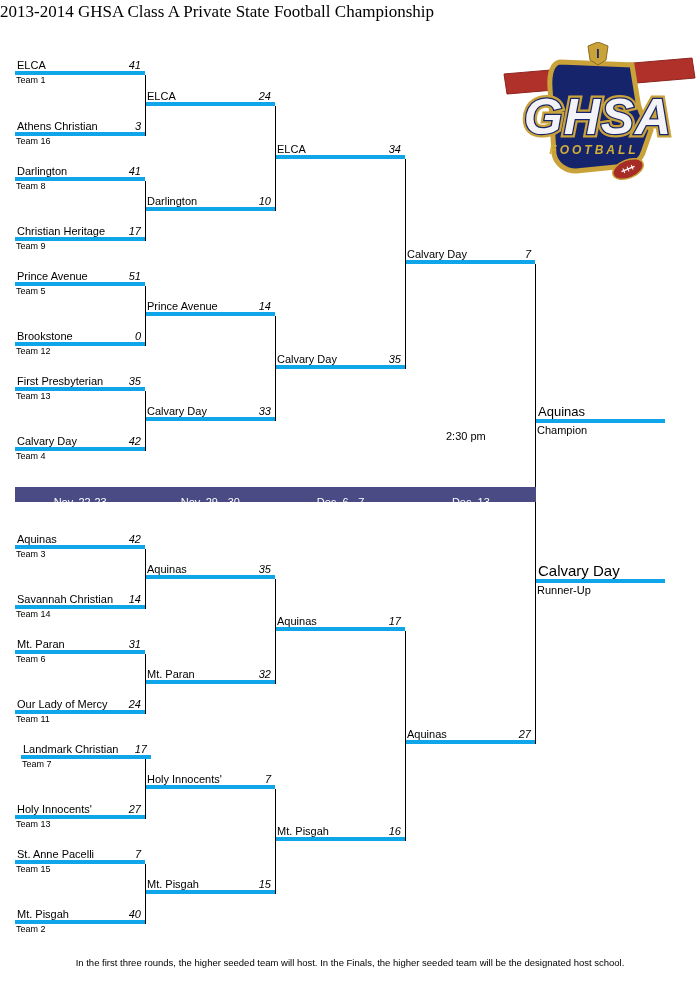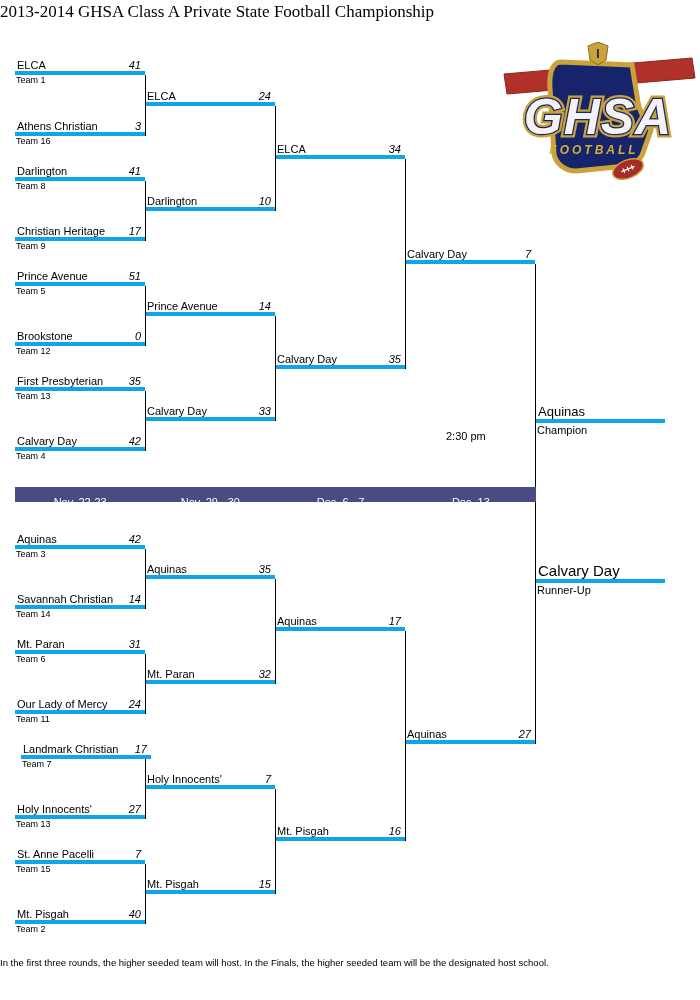--- a/index.html
+++ b/index.html
@@ -31,21 +31,21 @@
   }
   .datebar span { flex: 1; text-align: center; color: #fff; font-size: 11px; line-height: 15px; margin-top: 8px; }
   .final-time { position: absolute; left: 446px; top: 430px; font-size: 11px; }
   .slot-row.champ { height: 18px; }
   .slot-row.champ .team { font-size: 13px; }
   .slot-row.runnerup { height: 20px; }
   .slot-row.runnerup .team { font-size: 15px; }
   .result-label { font-size: 11px; line-height: 14px; padding-left: 1px; }
   .footer {
     position: absolute; left: 0; top: 957px; width: 100%;
-    font-size: 9.5px;
+    text-align: center; font-size: 9.5px;
   }
   .ghsa-logo { position: absolute; left: 498px; top: 42px; width: 200px; height: 150px; }
   .fb-logo {
     position: absolute; left: 565px; top: 205px; width: 68px; height: 48px;
     background: #a22c3e; border-radius: 5px;
     display: flex; flex-direction: column; align-items: center; justify-content: center;
     box-shadow: inset 0 0 0 1px #a22c3e, inset 0 0 0 2px #ffffff;
   }
   .fb-farm, .fb-bureau {
     color: #fff; font-weight: bold; font-size: 11px; line-height: 12px; letter-spacing: 0.5px;

